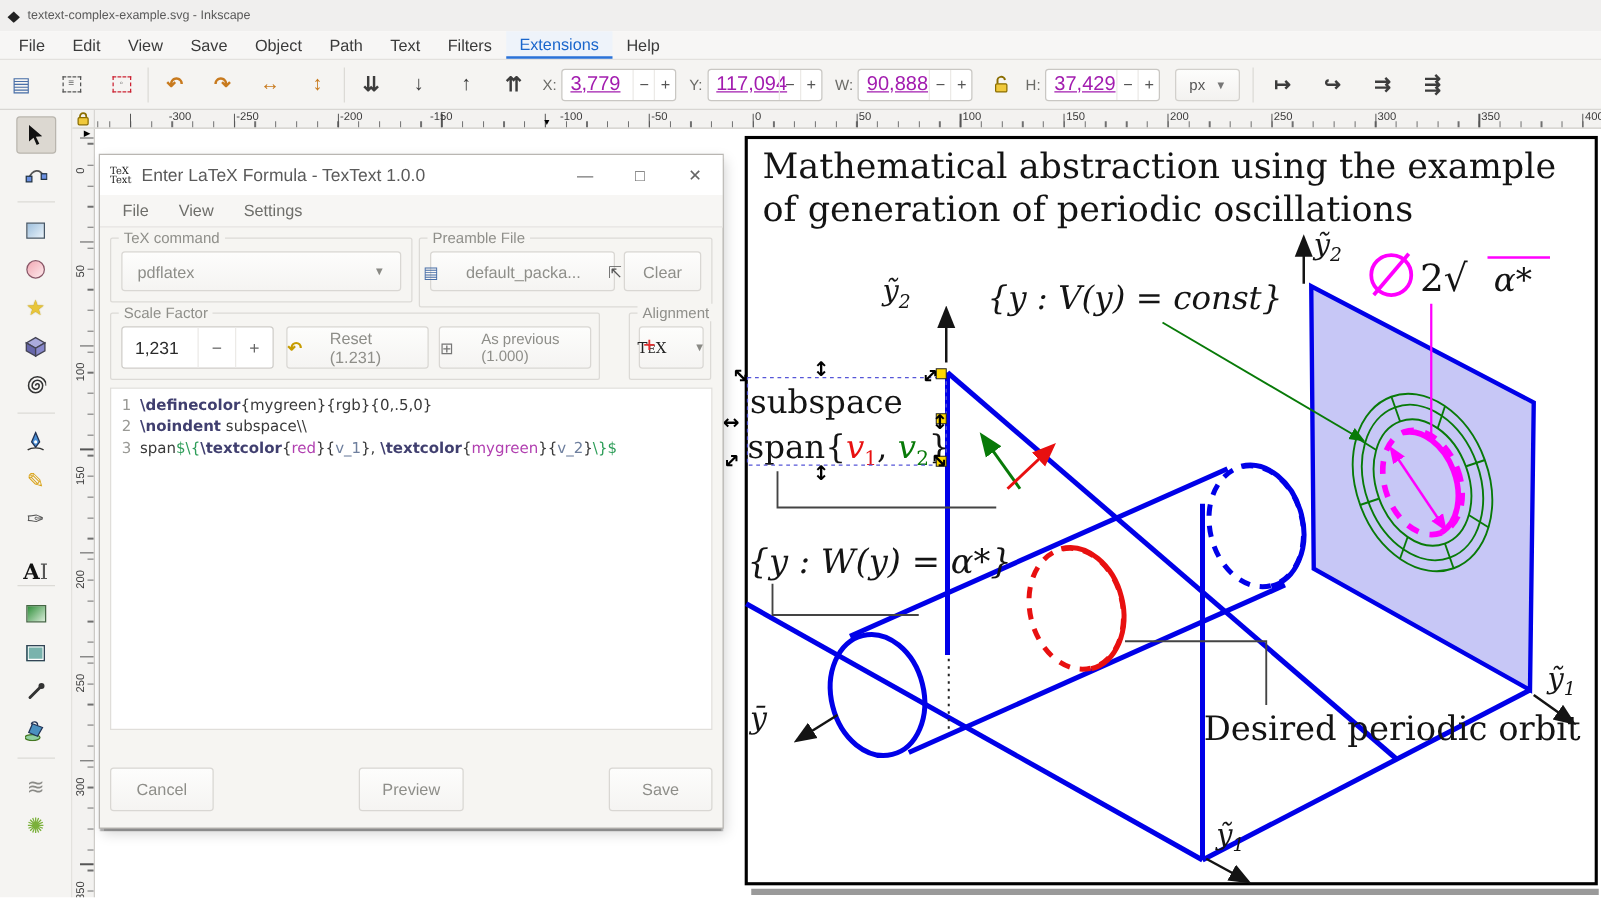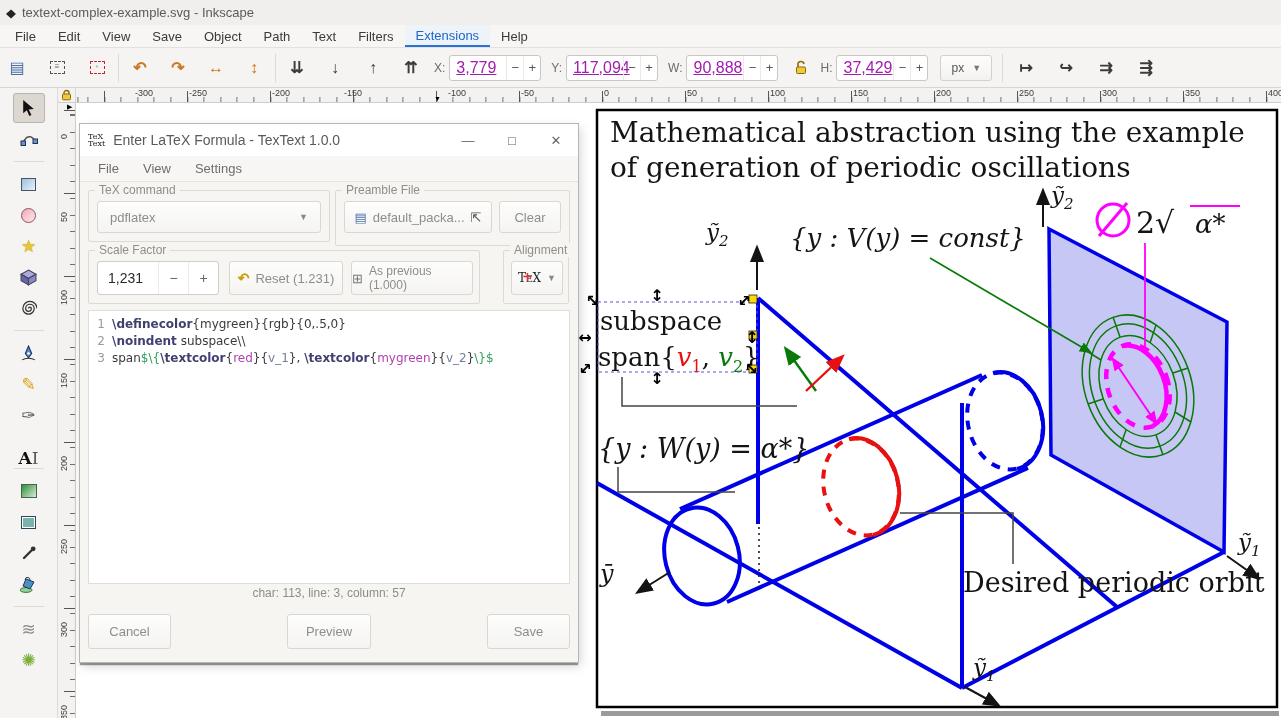--- a/index.html
+++ b/index.html
@@ -4,21 +4,21 @@
 <style>
   * { margin:0; padding:0; box-sizing:border-box; }
   html,body { width:1281px; height:718px; overflow:hidden; }
   body { font-family:"Liberation Sans", sans-serif; background:#fff; position:relative; }
   #app { position:absolute; inset:0; width:1281px; height:718px; background:#fff; }
 
   
   .titlebar { position:absolute; left:0; top:0; width:1281px; height:25px; background:#f0efee;
     display:flex; align-items:center; padding-left:6px; gap:6px; }
   .titlebar .appicon { font-size:13px; color:#222; transform:scaleY(.9); }
-  .titlebar .title { font-size:13px; color:#5a5a5a; }
+  .titlebar .title { font-size:10px; color:#5a5a5a; }
   .menubar { position:absolute; left:0; top:25px; width:1281px; height:23px; background:#f7f6f5;
     display:flex; align-items:stretch; padding-left:4px; border-bottom:1px solid #e3e1de; }
   .menu-item { font-size:13px; color:#3a3a3a; padding:3px 11px 2px; display:flex; align-items:center; }
   .menu-item.active { color:#1a66cc; border-bottom:2px solid #2a72d8; background:#eef3fa; }
 
   
   .toolbar { position:absolute; left:0; top:48px; width:1281px; height:40px; background:#f5f4f2;
     border-bottom:1px solid #d8d6d3; display:flex; align-items:center; }
   .ticon { width:26px; height:26px; display:flex; align-items:center; justify-content:center;
     font-size:16px; color:#444; flex:0 0 auto; }
@@ -88,21 +88,21 @@
   .dlg-title { font-size:14px; color:#5a5a5a; }
   .dlg-winbtn { position:absolute; top:0; width:44px; height:32px; display:flex; align-items:center;
     justify-content:center; font-size:13px; color:#666; }
   .dlg-menubar { position:absolute; left:0; top:32px; width:100%; height:26px; background:#f7f6f4;
     border-bottom:1px solid #e6e4e1; display:flex; align-items:center; padding-left:6px; }
   .dlg-menu-item { font-size:13px; color:#6e6e6a; padding:0 12px; }
   .group { position:absolute; border:1px solid #dcdad6; border-radius:2px; }
   .group-label { position:absolute; top:-8px; left:6px; background:#f6f5f2; padding:0 4px;
     font-size:12px; color:#8f8f8a; }
   .btn { background:linear-gradient(#fdfdfc,#f5f4f2); border:1px solid #d9d7d3; border-radius:3px;
-    color:#8e8e89; font-size:13px; display:flex; align-items:center; justify-content:center; gap:6px; }
+    color:#8e8e89; font-size:13px; display:flex; align-items:center; justify-content:center; gap:22px; }
   .dd-caret { font-size:9px; color:#8a8a85; }
   .spin2 { position:absolute; display:flex; align-items:center; background:#fff; border:1px solid #cfcdc9;
     border-radius:3px; }
   .spin2 .val { flex:1; padding-left:10px; font-size:14px; color:#2a2a2a; }
   .spin2 .seg { width:30px; align-self:stretch; display:flex; align-items:center; justify-content:center;
     font-size:14px; color:#666; border-left:1px solid #eceae7; }
   .codearea { position:absolute; left:8px; top:186px; width:482px; height:274px; background:#fff;
     border:1px solid #e0deda; font-family:"DejaVu Sans", sans-serif; font-size:12px; padding:5px 0; overflow:hidden; }
   .crow { display:flex; line-height:17px; white-space:pre; }
   .crow .ln { width:16px; text-align:right; margin-right:7px; color:#9a9a96; flex:0 0 auto; }
@@ -518,21 +518,20 @@
         <span class="dd-caret">▼</span>
       </div>
     </div>
 
     <div class="codearea">
         <div class="crow"><span class="ln">1</span><span class="seg cmd">\definecolor</span><span class="seg pl">{mygreen}{rgb}{0,.5,0}</span></div>
         <div class="crow"><span class="ln">2</span><span class="seg cmd">\noindent</span><span class="seg pl"> subspace\\</span></div>
         <div class="crow"><span class="ln">3</span><span class="seg pl">span</span><span class="seg mth">$\{</span><span class="seg cmd">\textcolor</span><span class="seg pl">{</span><span class="seg prm">red</span><span class="seg pl">}{</span><span class="seg var">v_1</span><span class="seg pl">}, </span><span class="seg cmd">\textcolor</span><span class="seg pl">{</span><span class="seg prm">mygreen</span><span class="seg pl">}{</span><span class="seg var">v_2</span><span class="seg pl">}</span><span class="seg mth">\}$</span></div>
       </div>
 
-    <div class="dlg-status">char: 113, line: 3, column: 57</div>
 
     <div class="btn" style="position:absolute; left:8px; top:490px; width:83px; height:35px;">
         <span>Cancel</span>
       </div>
     <div class="btn" style="position:absolute; left:207px; top:490px; width:84px; height:35px;">
         <span>Preview</span>
       </div>
     <div class="btn" style="position:absolute; left:407px; top:490px; width:83px; height:35px;">
         <span>Save</span>
       </div>

